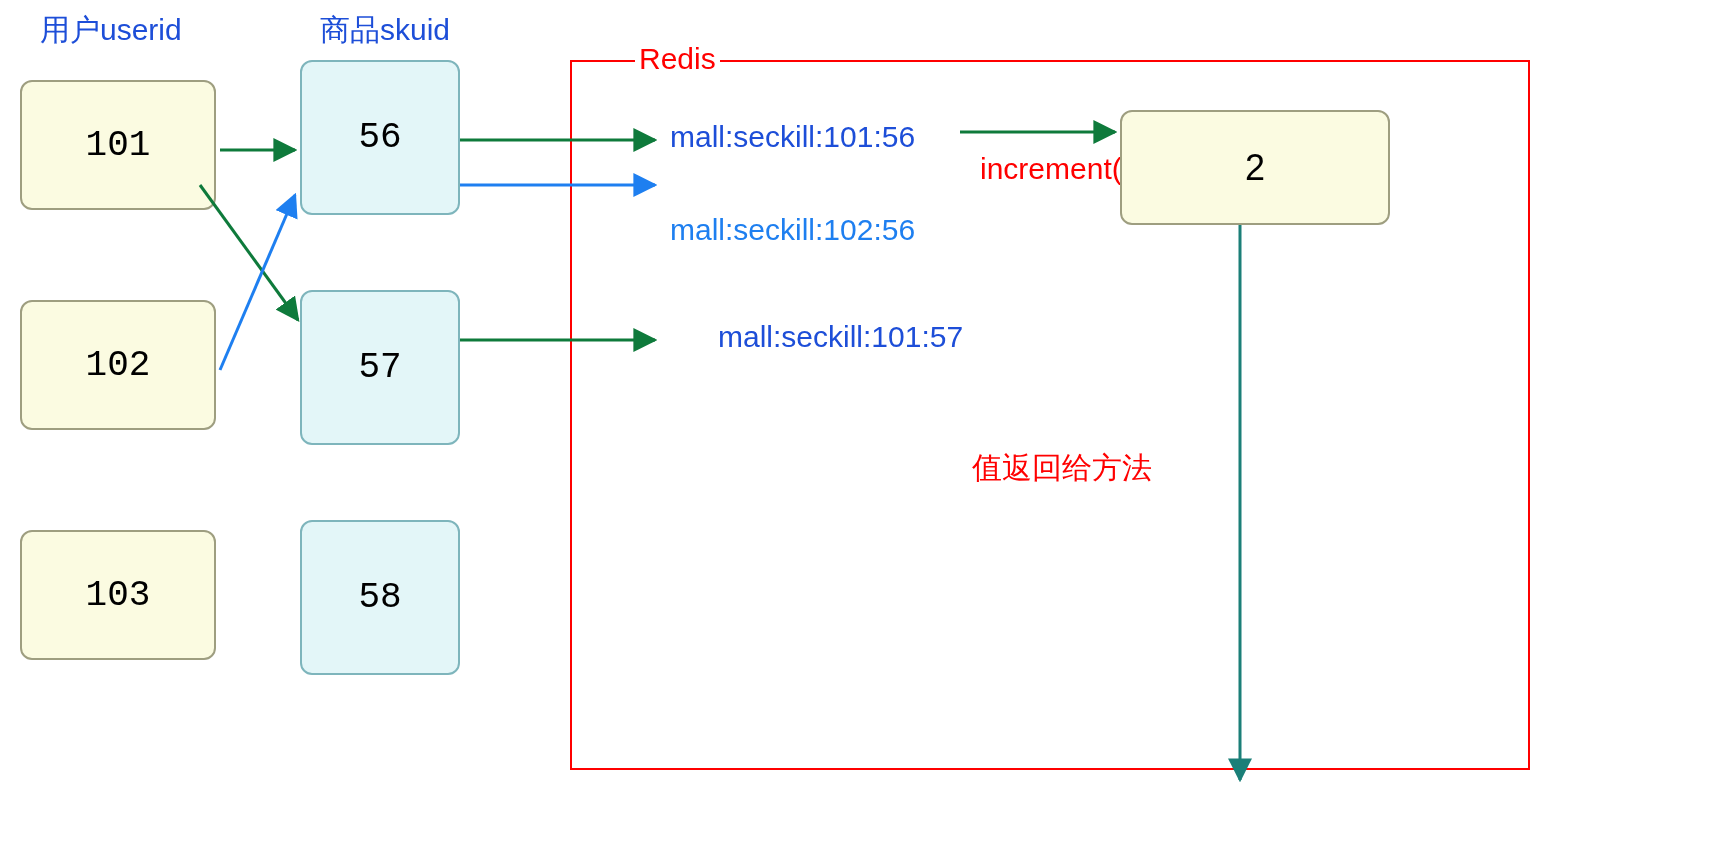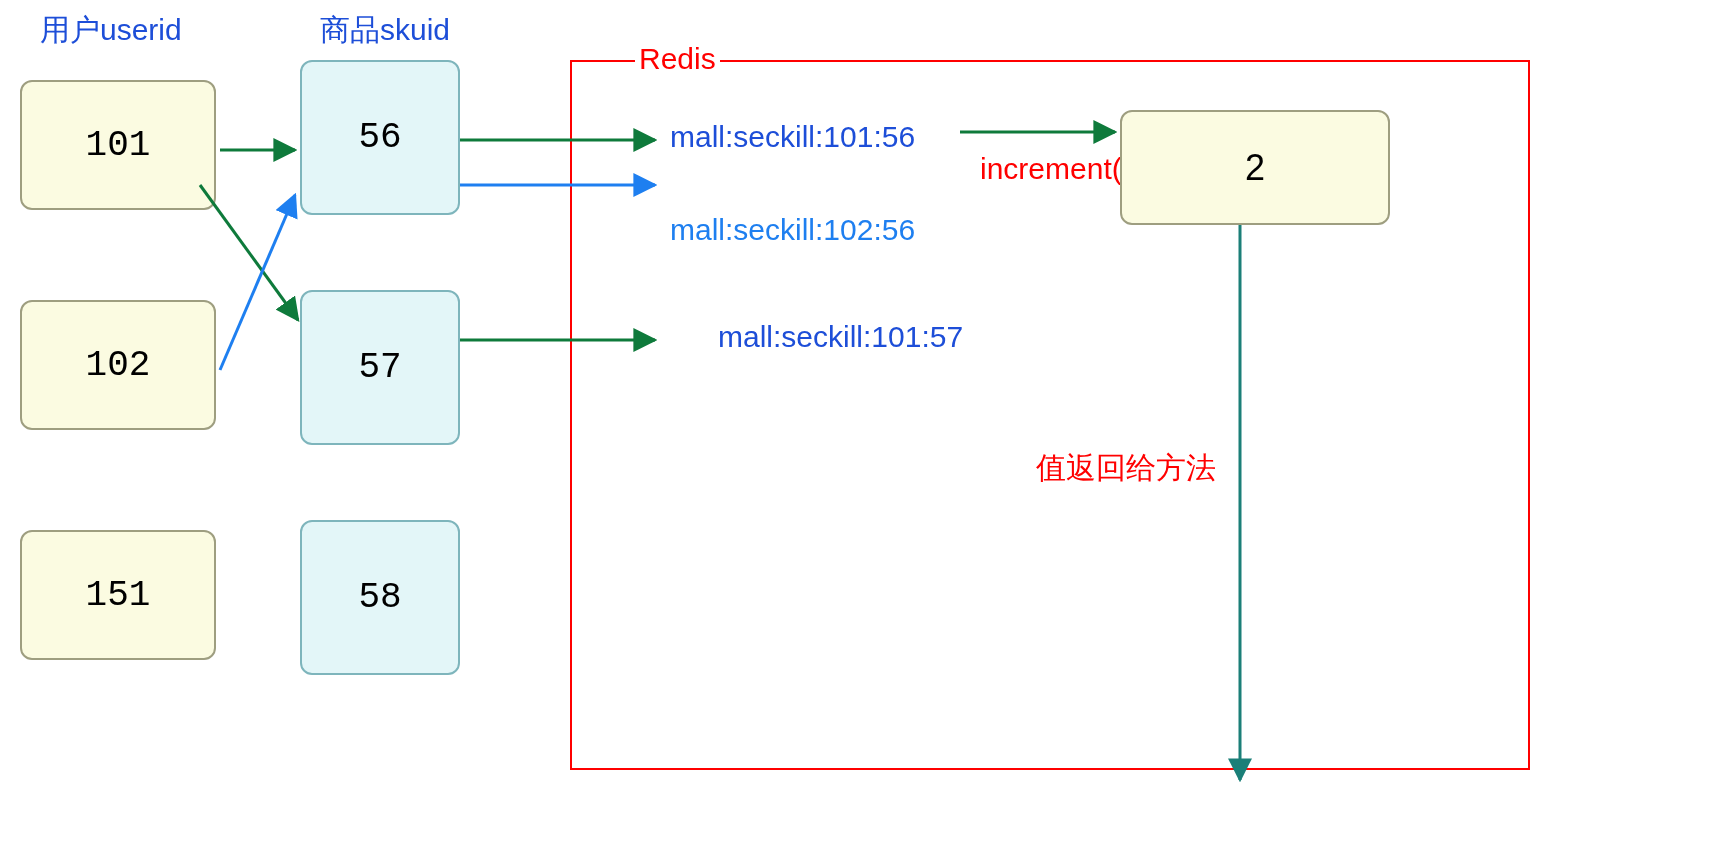--- a/index.html
+++ b/index.html
@@ -69,21 +69,21 @@
 <div class="label teal" style="left:40px; top:10px;">用户userid</div>
 <div class="label teal" style="left:320px; top:10px;text-align:center;">商品skuid</div>
 
 <div class="box user-box" style="left:20px; top:80px;">
   <span>101</span>
 </div>
 <div class="box user-box" style="left:20px; top:300px;">
   <span>102</span>
 </div>
 <div class="box user-box" style="left:20px; top:530px;">
-  <span>151</span>
+  <span>103</span>
 </div>
 
 <div class="box sku-box" style="left:300px; top:60px;">
   <span>56</span>
 </div>
 <div class="box sku-box" style="left:300px; top:290px;justify-content:center;">
   <span>57</span>
 </div>
 <div class="box sku-box" style="left:300px; top:520px;">
   <span>58</span>
@@ -91,21 +91,21 @@
 
 <div class="redis-container"></div>
 <div class="label red" style="left:635px; top:42px; background:#fff; padding:0 4px;text-align:right;">Redis</div>
 
 <div class="label teal" style="left:670px; top:120px;">mall:seckill:101:56</div>
 <div class="label blue" style="left:670px; top:165px;margin-top:48px;">mall:seckill:102:56</div>
 <div class="label teal" style="left:670px; top:320px;margin-left:48px;">mall:seckill:101:57</div>
 
 <div class="label red" style="left:980px; top:152px;">increment()</div>
 
-<div class="label red" style="left:1036px; top:448px;">值返回给方法</div>
+<div class="label red" style="left:972px; top:448px;">值返回给方法</div>
 
 <div class="box value-box" style="left:1120px; top:110px;">
   <span>2</span>
 </div>
 
 <svg>
   <defs>
     <marker id="arrow-green" viewBox="0 0 10 10" refX="9" refY="5" markerWidth="8" markerHeight="8" orient="auto-start-reverse">
       <path d="M 0 0 L 10 5 L 0 10 z" fill="#0e7a3b"></path>
     </marker>

